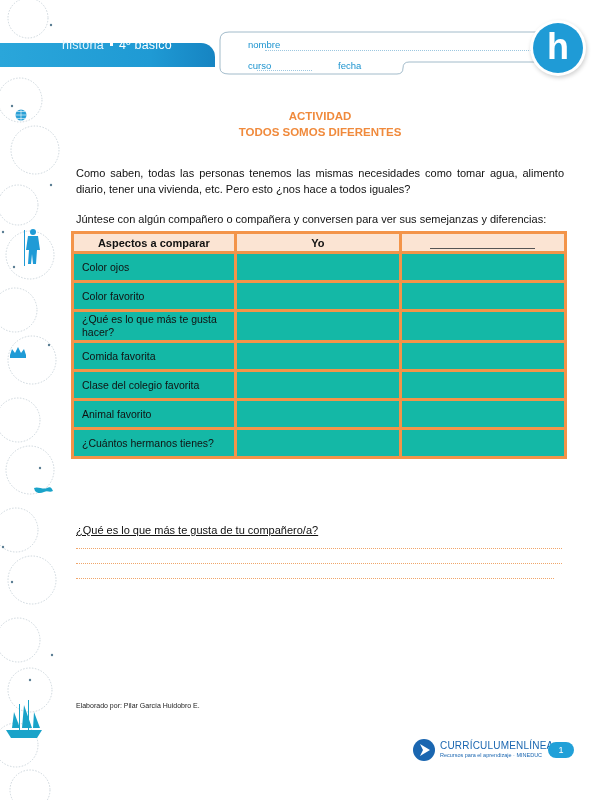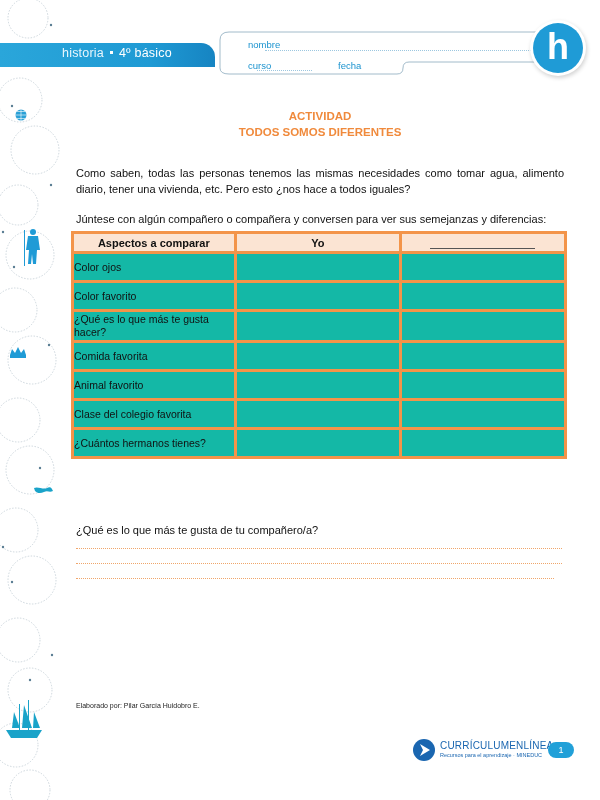--- a/index.html
+++ b/index.html
@@ -9,21 +9,21 @@
     font-family: "Liberation Sans", "DejaVu Sans", sans-serif;
     color: #222;
   }
   .side-deco { position: absolute; left: 0; top: 0; width: 62px; height: 800px; }
   .banner {
     position: absolute; left: 0; top: 43px; width: 215px; height: 24px;
     background: linear-gradient(90deg, #2aa6da 0%, #1f9ad4 70%, #1684c2 100%);
     border-top-right-radius: 14px;
   }
   .banner-text {
-    position: absolute; left: 62px; top: 46px; color: #e8f6fd;
+    position: absolute; left: 62px; top: 38px; color: #e8f6fd;
     font-size: 12.5px; letter-spacing: 0.2px;
   }
   .banner-text .dot { display: inline-block; width: 3px; height: 3px; background: #fff; margin: 0 6px 2px 6px; vertical-align: middle; }
   .banner-text .grade { color: #fff; }
   .namebox {
     position: absolute; left: 217px; top: 30px; width: 340px; height: 45px;
   }
   .namebox-frame { position: absolute; left: 0; top: 0; }
   .nb-label { position: absolute; font-size: 9.5px; color: #1b93cf; margin-left: 19px; }
   .nb-dots { position: absolute; border-bottom: 1px dotted #9cc7e0; height: 0; }
@@ -42,28 +42,28 @@
   .para {
     position: absolute; left: 76px; width: 488px; font-size: 11px; line-height: 16px; color: #111; margin-top: 8px;
   }
   .para1 { top: 157px; text-align: justify; }
   .para2 { top: 203px; }
   table.cmp {
     position: absolute; left: 71px; top: 231px; width: 496px;
     border-collapse: collapse; table-layout: fixed;
   }
   table.cmp td, table.cmp th {
-    border: 3px solid #f39449; font-size: 10.5px; padding: 0 0; color: #111;
+    border: 3px solid #f39449; font-size: 10.5px; padding: 0 8px; color: #111;
   }
   table.cmp th { background: #fbe4d3; height: 17px; font-weight: bold; font-size: 11px; }
   table.cmp td { height: 26px; background: #14b8a6; }
   table.cmp tr.tall td { height: 28px; line-height: 13px; }
   .blank-line { display: inline-block; width: 105px; border-bottom: 1.5px solid #555; height: 9px; vertical-align: middle; }
   .question {
-    position: absolute; left: 76px; top: 524px; font-size: 11px; color: #111;
+    position: absolute; left: 76px; top: 524px; font-size: 11px; color: #111; text-decoration: underline;
   }
   .ans-line {
     position: absolute; left: 76px; height: 0; border-bottom: 1px dotted #f0a66b;
   }
   .credit {
     position: absolute; left: 76px; top: 702px; font-size: 7px; color: #222;
   }
   .logo { position: absolute; left: 413px; top: 739px; width: 140px; height: 24px; }
   .logo-circle {
     position: absolute; left: 0; top: 0; width: 22px; height: 22px; border-radius: 50%;
@@ -188,26 +188,26 @@
     <td>¿Qué es lo que más te gusta hacer?</td>
     <td></td>
     <td></td>
   </tr>
   <tr>
     <td>Comida favorita</td>
     <td></td>
     <td></td>
   </tr>
   <tr>
+    <td>Clase del colegio favorita</td>
+    <td></td>
+    <td></td>
+  </tr>
+  <tr>
     <td>Animal favorito</td>
-    <td></td>
-    <td></td>
-  </tr>
-  <tr>
-    <td>Clase del colegio favorita</td>
     <td></td>
     <td></td>
   </tr>
   <tr>
     <td>¿Cuántos hermanos tienes?</td>
     <td></td>
     <td></td>
   </tr>
 </tbody>
   </table>

